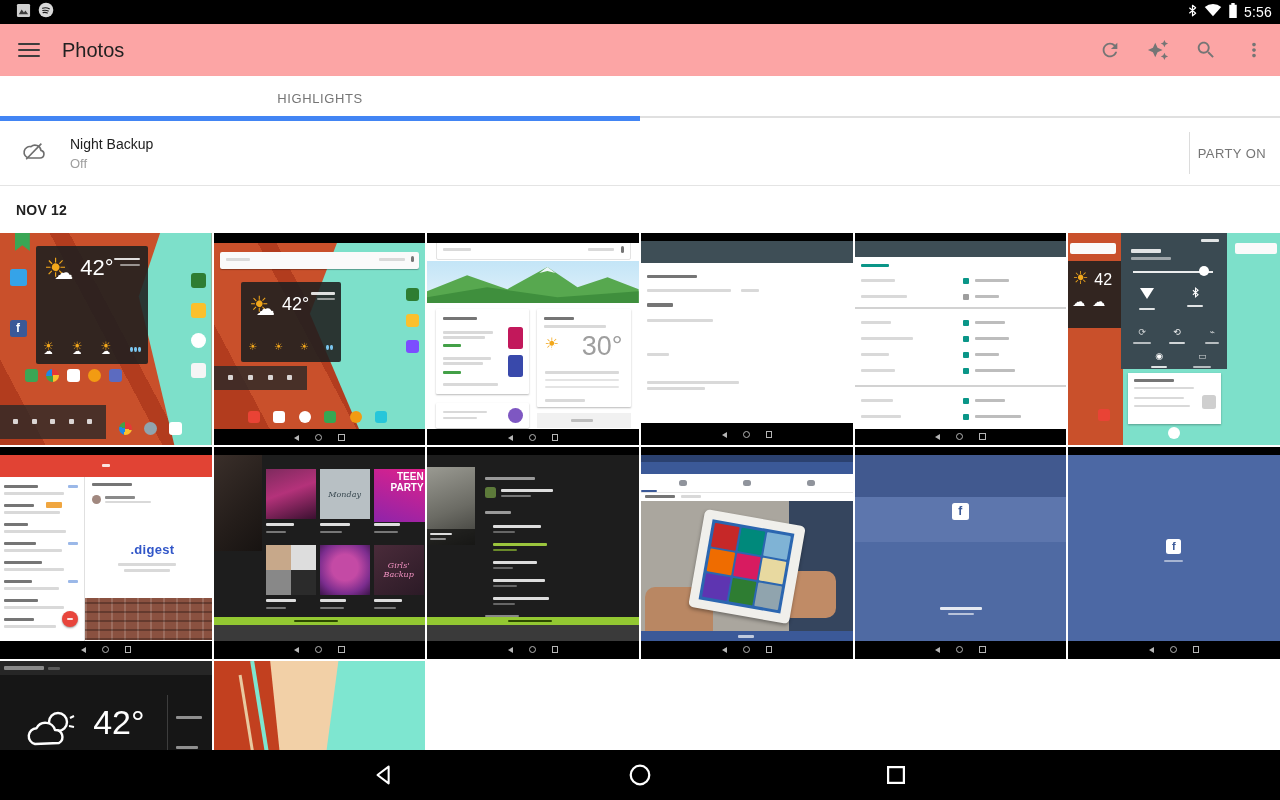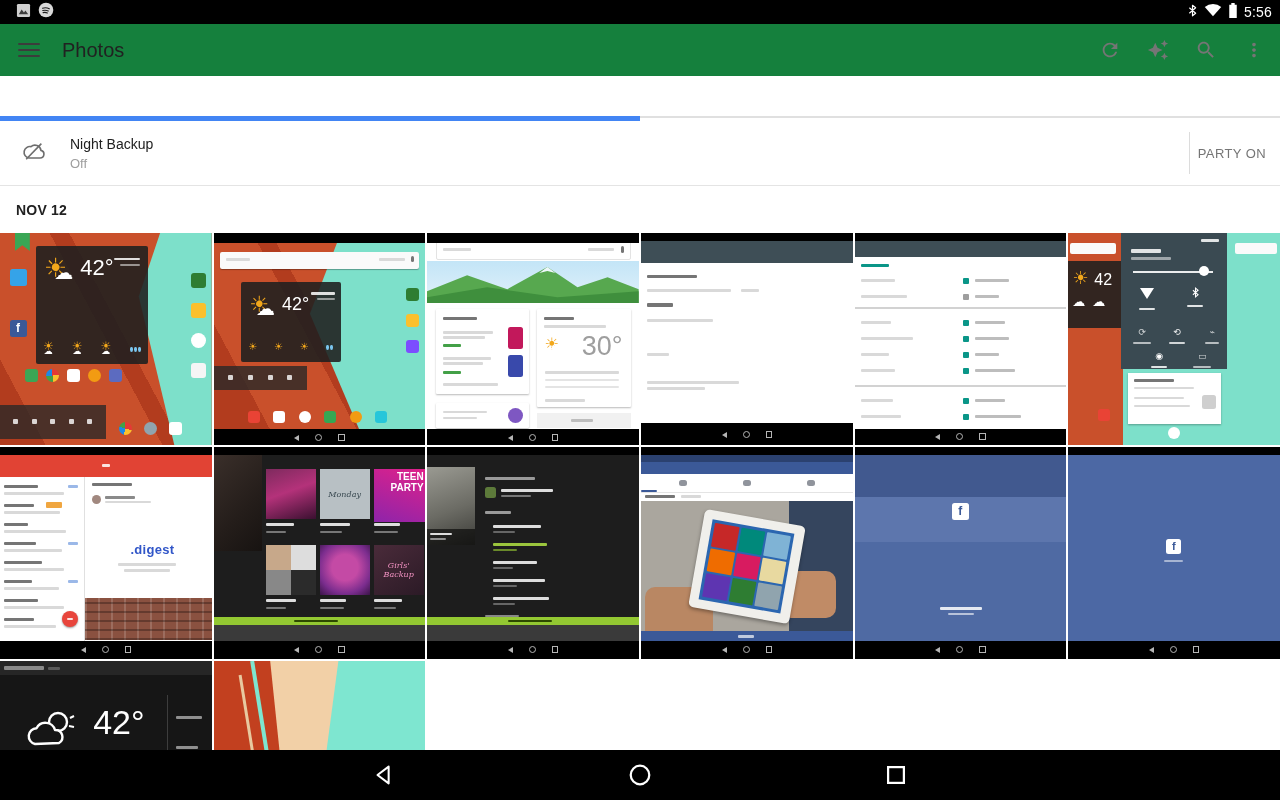--- a/index.html
+++ b/index.html
@@ -5,21 +5,21 @@
   html,body{margin:0;padding:0}
   body{width:1280px;height:800px;overflow:hidden;position:relative;background:#fff;
        font-family:"Liberation Sans","DejaVu Sans",sans-serif;-webkit-font-smoothing:antialiased}
   .abs{position:absolute}
   
   .statusbar{height:24px;background:#000;display:flex;align-items:center;color:#fff}
   .sb-left{display:flex;gap:7px;margin-left:16px;align-items:center}
   .sb-right{margin-left:auto;display:flex;gap:6px;align-items:center;margin-right:8px}
   .sb-time{font-size:14px;font-weight:500;letter-spacing:.2px}
   
-  .appbar{height:52px;background:#15803d;display:flex;align-items:center}
+  .appbar{height:52px;background:#fca5a5;display:flex;align-items:center}
   .hamburger{width:22px;margin-left:18px;cursor:pointer}
   .hamburger i{display:block;height:2.5px;background:#3c3c3c;margin:3.5px 0;border-radius:1px}
   .appbar-title{font-size:20px;font-weight:500;color:#212121;margin-left:22px}
   .appbar-actions{margin-left:auto;display:flex;gap:24px;margin-right:14px;align-items:center}
   .abtn{width:24px;height:24px;display:flex;align-items:center;justify-content:center}
   
   .tabs{height:45px;background:#fff;position:relative;display:flex;box-shadow:0 2px 3px rgba(0,0,0,.14)}
   .tab{width:50%;display:flex;align-items:center;justify-content:center;font-size:13px;font-weight:500;letter-spacing:.6px}
   .tab.sel{color:#4285f4}
   .tab.unsel{color:#757575}
@@ -212,20 +212,21 @@
     </span>
     <span class="abtn">
       <svg width="22" height="22" viewBox="0 0 24 24" fill="#757575">
           <path d="M12 8c1.1 0 2-.9 2-2s-.9-2-2-2-2 .9-2 2 .9 2 2 2zm0 2c-1.1 0-2 .9-2 2s.9 2 2 2 2-.9 2-2-.9-2-2-2zm0 6c-1.1 0-2 .9-2 2s.9 2 2 2 2-.9 2-2-.9-2-2-2z"></path>
         </svg>
     </span>
   </div>
 </div>
 
 <div class="tabs">
+  <div class="tab unsel">HIGHLIGHTS</div>
   <div class="tab-ind"></div>
   <div class="tab-rest"></div>
 </div>
 
 <div class="backup">
   <span class="backup-ic">
     <svg width="28" height="26" viewBox="0 0 24 24">
         <path d="M7.2 18.5h10.3a3.6 3.6 0 0 0 .9-7.1 5.6 5.6 0 0 0-9.2-3.4A4.3 4.3 0 0 0 7.2 18.5z" fill="none" stroke="#6e6e6e" stroke-width="1.5"></path>
         <path d="M4.8 19.6L18.8 5.2" stroke="#6e6e6e" stroke-width="1.5"></path>
       </svg>

